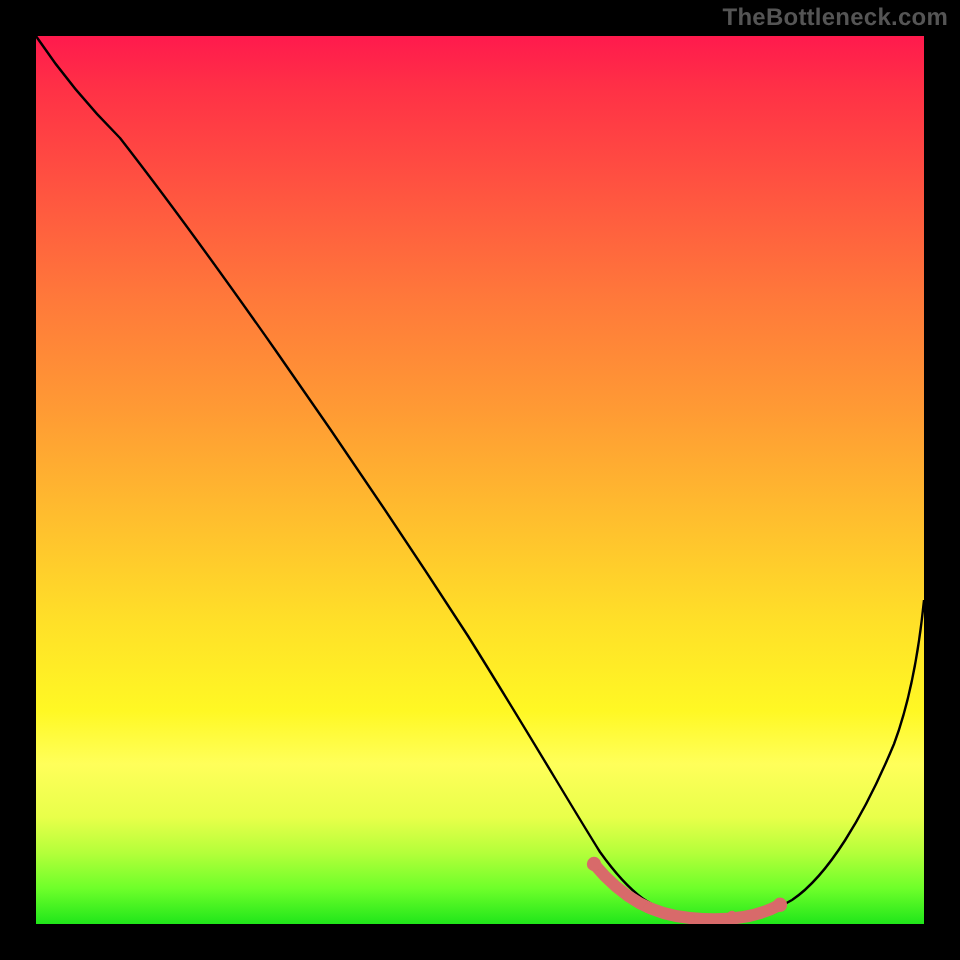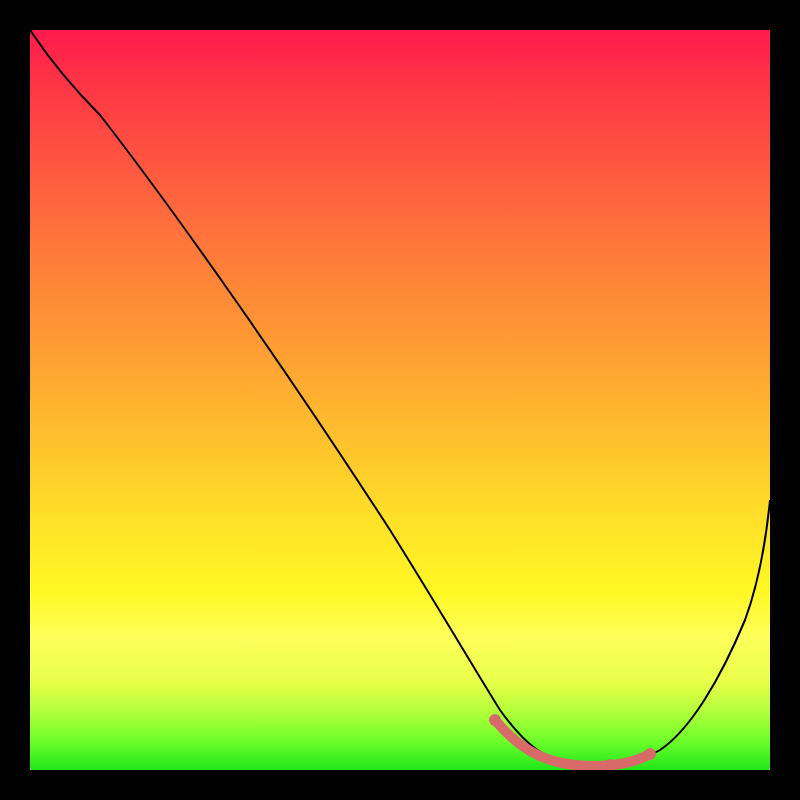--- a/index.html
+++ b/index.html
@@ -71,20 +71,21 @@
     stroke-linecap: round;
   }
   .curve circle.dot {
     fill: #d86a6a;
   }
 </style>
 </head>
 <body>
 
 <div class="frame">
+  <div class="watermark">TheBottleneck.com</div>
 
   <div class="plot">
     <svg class="curve" viewBox="0 0 740 740" preserveAspectRatio="none">
 
       <path class="main" d="M 0 0
                C 20 30, 40 55, 70 85
                C 140 175, 250 330, 360 500
                C 410 580, 445 640, 470 680
                C 495 715, 515 730, 545 735
                C 575 738, 605 735, 630 720

